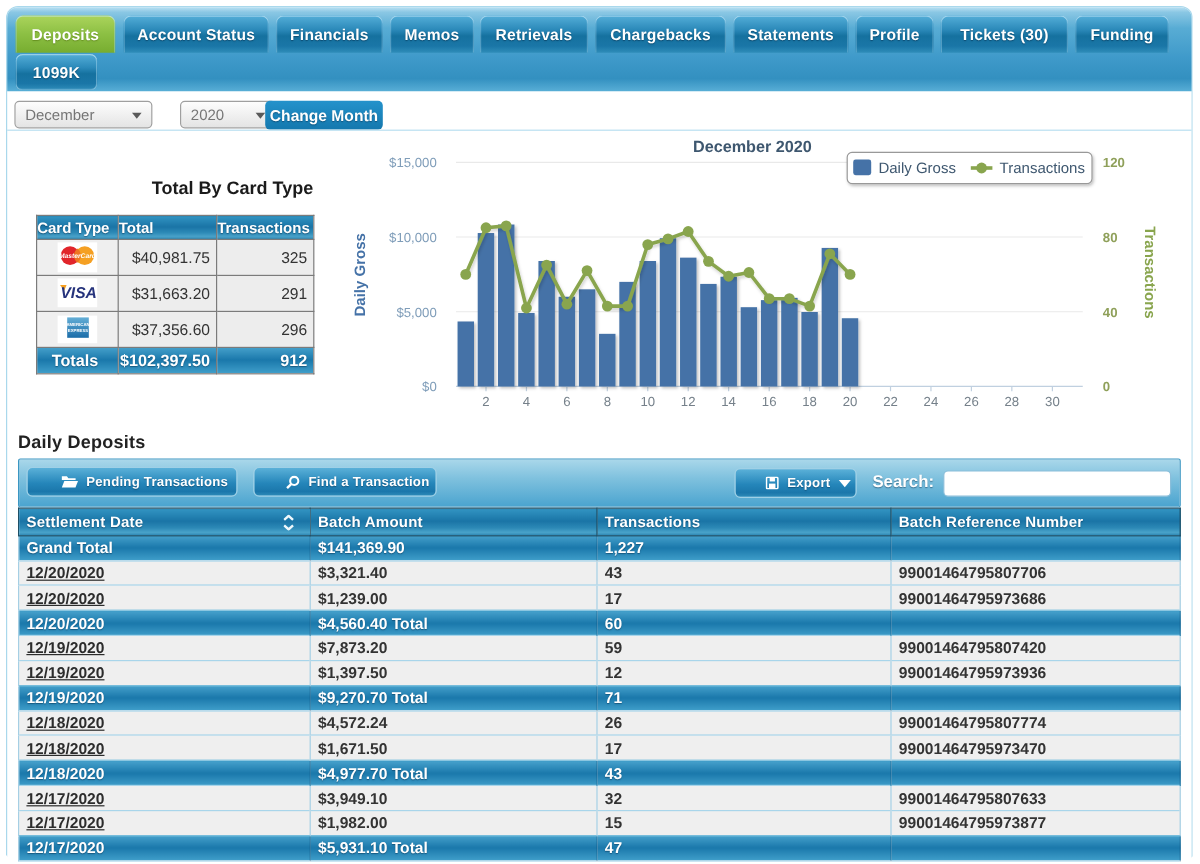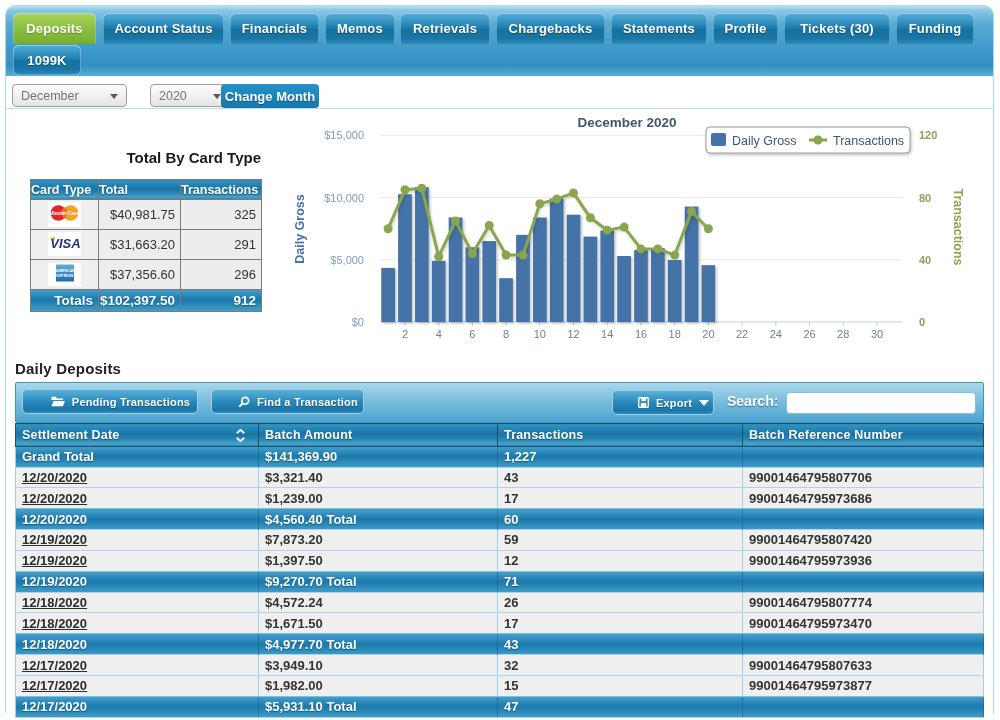--- a/index.html
+++ b/index.html
@@ -34,21 +34,21 @@
 table.cards { position:absolute; left:30px; top:179px; width:231px; border-collapse:collapse; table-layout:fixed; font-size:13px; }
 table.cards td, table.cards th { border:1px solid #7b7b7b; overflow:hidden; }
 table.cards th { height:20px; font-size:12.5px; color:#fff; text-align:left; padding-left:0; white-space:nowrap; letter-spacing:0px;
   background:linear-gradient(180deg,#3193c1 0%,#1a74a6 45%,#2c89b6 70%,#4aa3ca 88%,#2580ad 100%);
   text-shadow:0 1px 1px rgba(0,40,70,.5); }
 table.cards td { background:#ededed; color:#333; text-align:right; padding-right:5px; }
 table.cards td.logo { background:#efefef; text-align:center; padding:0; } .lbox { display:inline-block; background:#fff; vertical-align:middle; }
 table.cards tr.tot td { color:#fff; font-weight:bold; font-size:13.5px;
   background:linear-gradient(180deg,#45a0cb 0%,#1a78ab 50%,#3d9cc8 100%);
   text-shadow:0 1px 1px rgba(0,40,70,.5); }
-table.cards tr.tot td.l { text-align:right; padding-left:1px; }
+table.cards tr.tot td.l { text-align:center; padding-left:1px; }
 
 
 .ddhead { left:15px; top:360px; font-size:15px; font-weight:bold; color:#222; letter-spacing:0.2px; }
 .toolbar { left:15px; top:382px; width:969px; height:41px; border:1px solid #3b96c2; border-radius:2px;
   background:linear-gradient(180deg,#a9d7ea 0%,#7fc1de 40%,#4ba4cf 100%); }
 .tbtn { position:absolute; height:25px; border-radius:5px; border:1px solid #9fd0e6; color:#fff; font-weight:bold; font-size:11px;
   display:flex; align-items:center; justify-content:center; gap:7px; letter-spacing:0.2px;
   background:linear-gradient(180deg,#5ab0d8 0%,#2586ba 55%,#1b77ab 85%,#2d8ab8 100%);
   text-shadow:0 1px 1px rgba(0,40,70,.5);padding-left:21px; }
 .srchlab { position:absolute; left:727px; top:393px; color:#fff; font-weight:bold; font-size:14px; text-shadow:0 1px 1px rgba(0,40,70,.5); }

